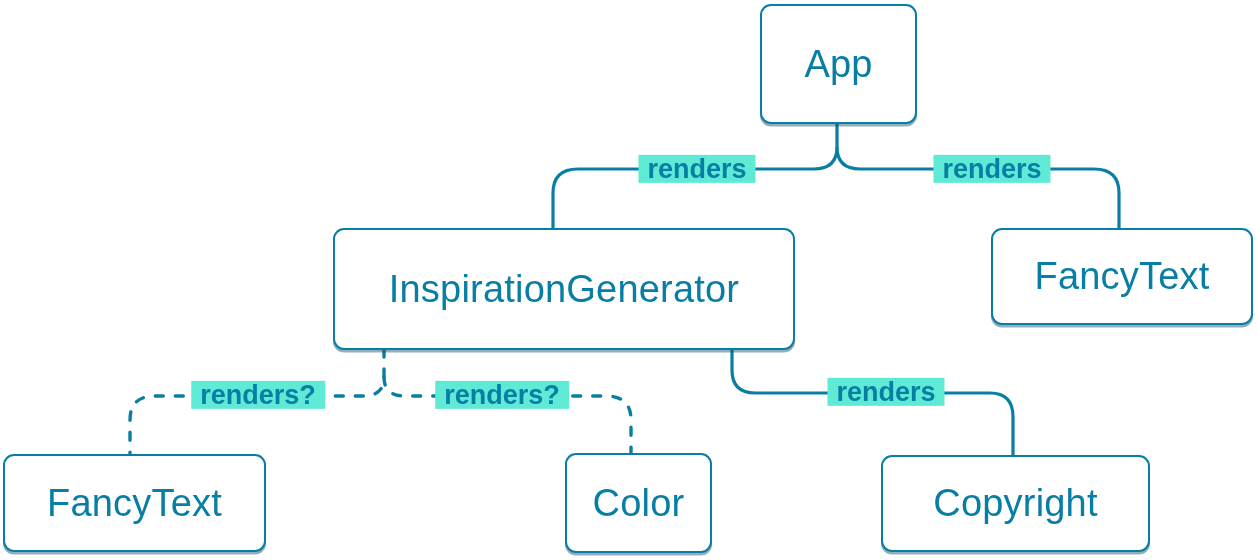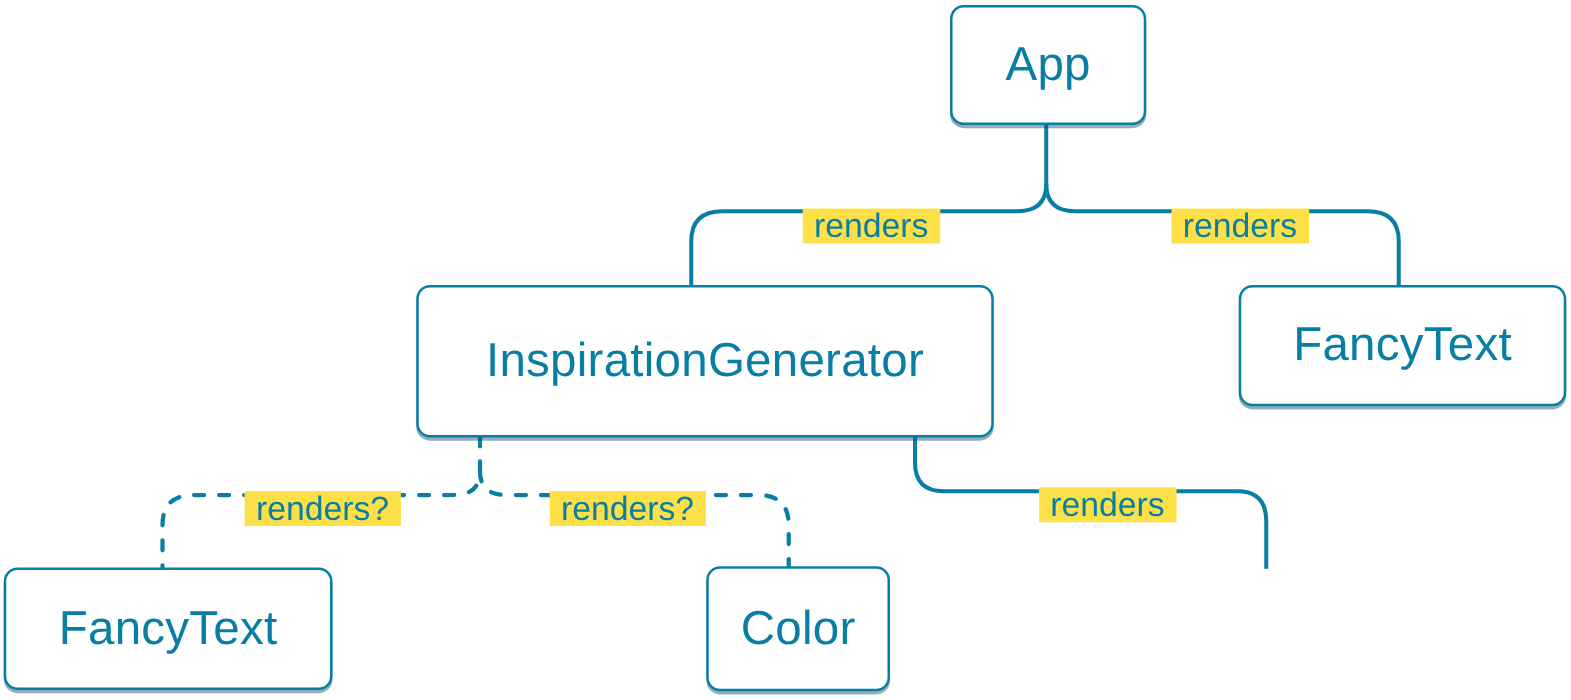--- a/index.html
+++ b/index.html
@@ -11,30 +11,30 @@
   svg.edges { position:absolute; left:0; top:0; z-index:1; }
   .edge-solid { stroke:var(--accent); stroke-width:3.2; fill:none; }
   .edge-dashed { stroke:var(--accent); stroke-width:3.4; fill:none;
                  stroke-dasharray:8 12; stroke-linecap:round; }
   .node { position:absolute; z-index:2; background:var(--node-bg);
           border:2.5px solid var(--accent); border-radius:11px;
           box-shadow:0 2.5px 0 var(--shadow);
           display:flex; align-items:center; justify-content:center;
           color:var(--accent); font-size:38px; font-weight:500;
           letter-spacing:0.2px; white-space:nowrap; }
-  .node-app        { left:760px; top:4px;   width:157px; height:96px;  }
+  .node-app        { left:760px; top:4px;   width:157px; height:120px;  }
   .node-ig         { left:333px; top:228px; width:462px; height:122px; }
   .node-fancy-top  { left:991px; top:228px; width:262px; height:97px;  }
   .node-fancy-left { left:3px;   top:454px; width:263px; height:98px;  }
   .node-color      { left:565px; top:453px; width:147px; height:100px; }
   .node-copyright  { left:881px; top:455px; width:269px; height:97px;  }
   .edge-label { position:absolute; z-index:3; transform:translate(-50%,-50%);
-                color:var(--accent); background:#fde047; font-size:27px;
-                font-weight:400; line-height:1.05; padding:0 9px;
-                white-space:nowrap;margin-top:12px; }
+                color:var(--accent); background:#5eead4; font-size:27px;
+                font-weight:700; line-height:1.05; padding:0 9px;
+                white-space:nowrap; }
   .lbl-1 { left:697px; top:169px; }
   .lbl-2 { left:992px; top:169px; }
   .lbl-3 { left:258px; top:395px; }
   .lbl-4 { left:502px; top:395px; }
   .lbl-5 { left:886px; top:392px; }
 </style>
 </head>
 <body>
 
 <div class="stage">
@@ -55,20 +55,23 @@
   </div>
   <div class="node node-fancy-top">
     <span>FancyText</span>
   </div>
   <div class="node node-fancy-left">
     <span>FancyText</span>
   </div>
   <div class="node node-color">
     <span>Color</span>
   </div>
+  <div class="node node-copyright">
+    <span>Copyright</span>
+  </div>
 
   <span class="edge-label lbl-1">renders</span>
   <span class="edge-label lbl-2">renders</span>
   <span class="edge-label lbl-3">renders?</span>
   <span class="edge-label lbl-4">renders?</span>
   <span class="edge-label lbl-5">renders</span>
 
 </div>
 
 </body></html>

